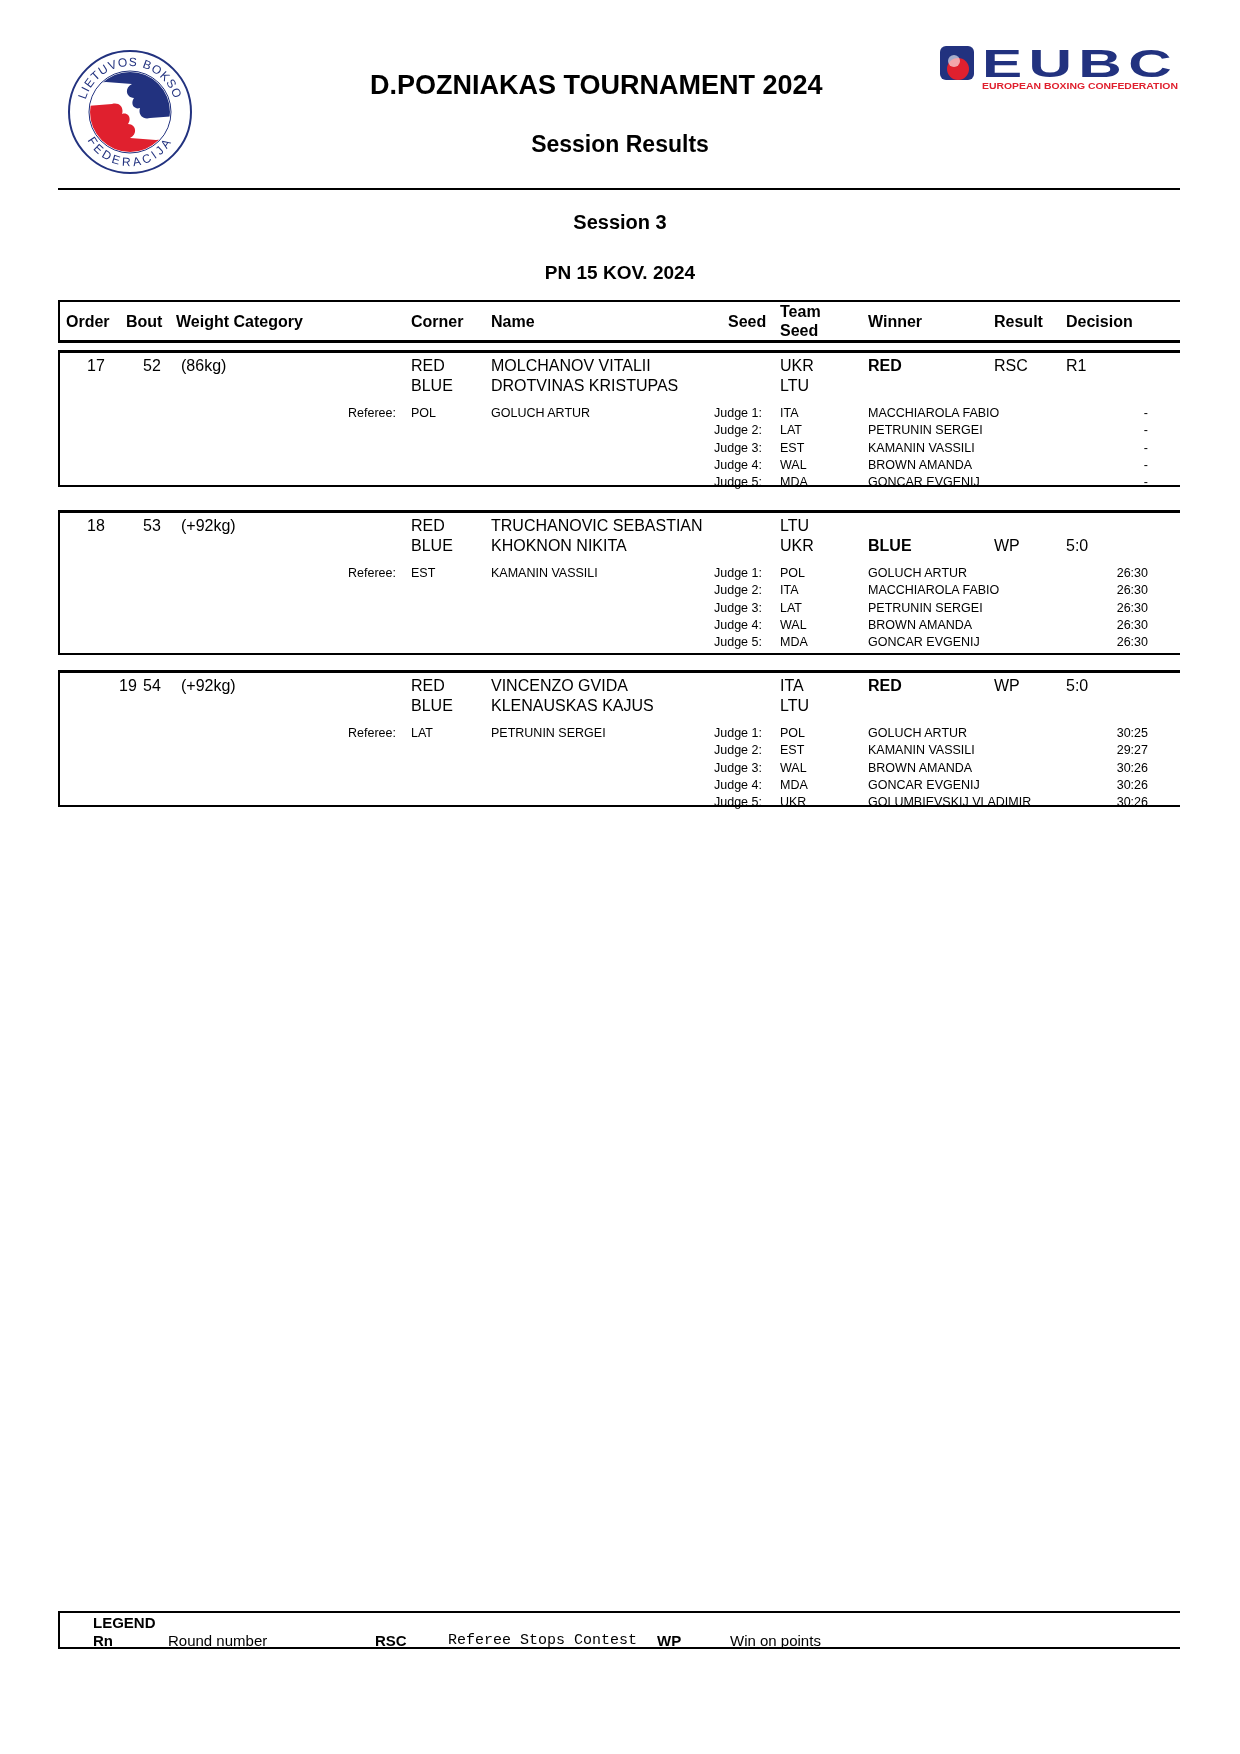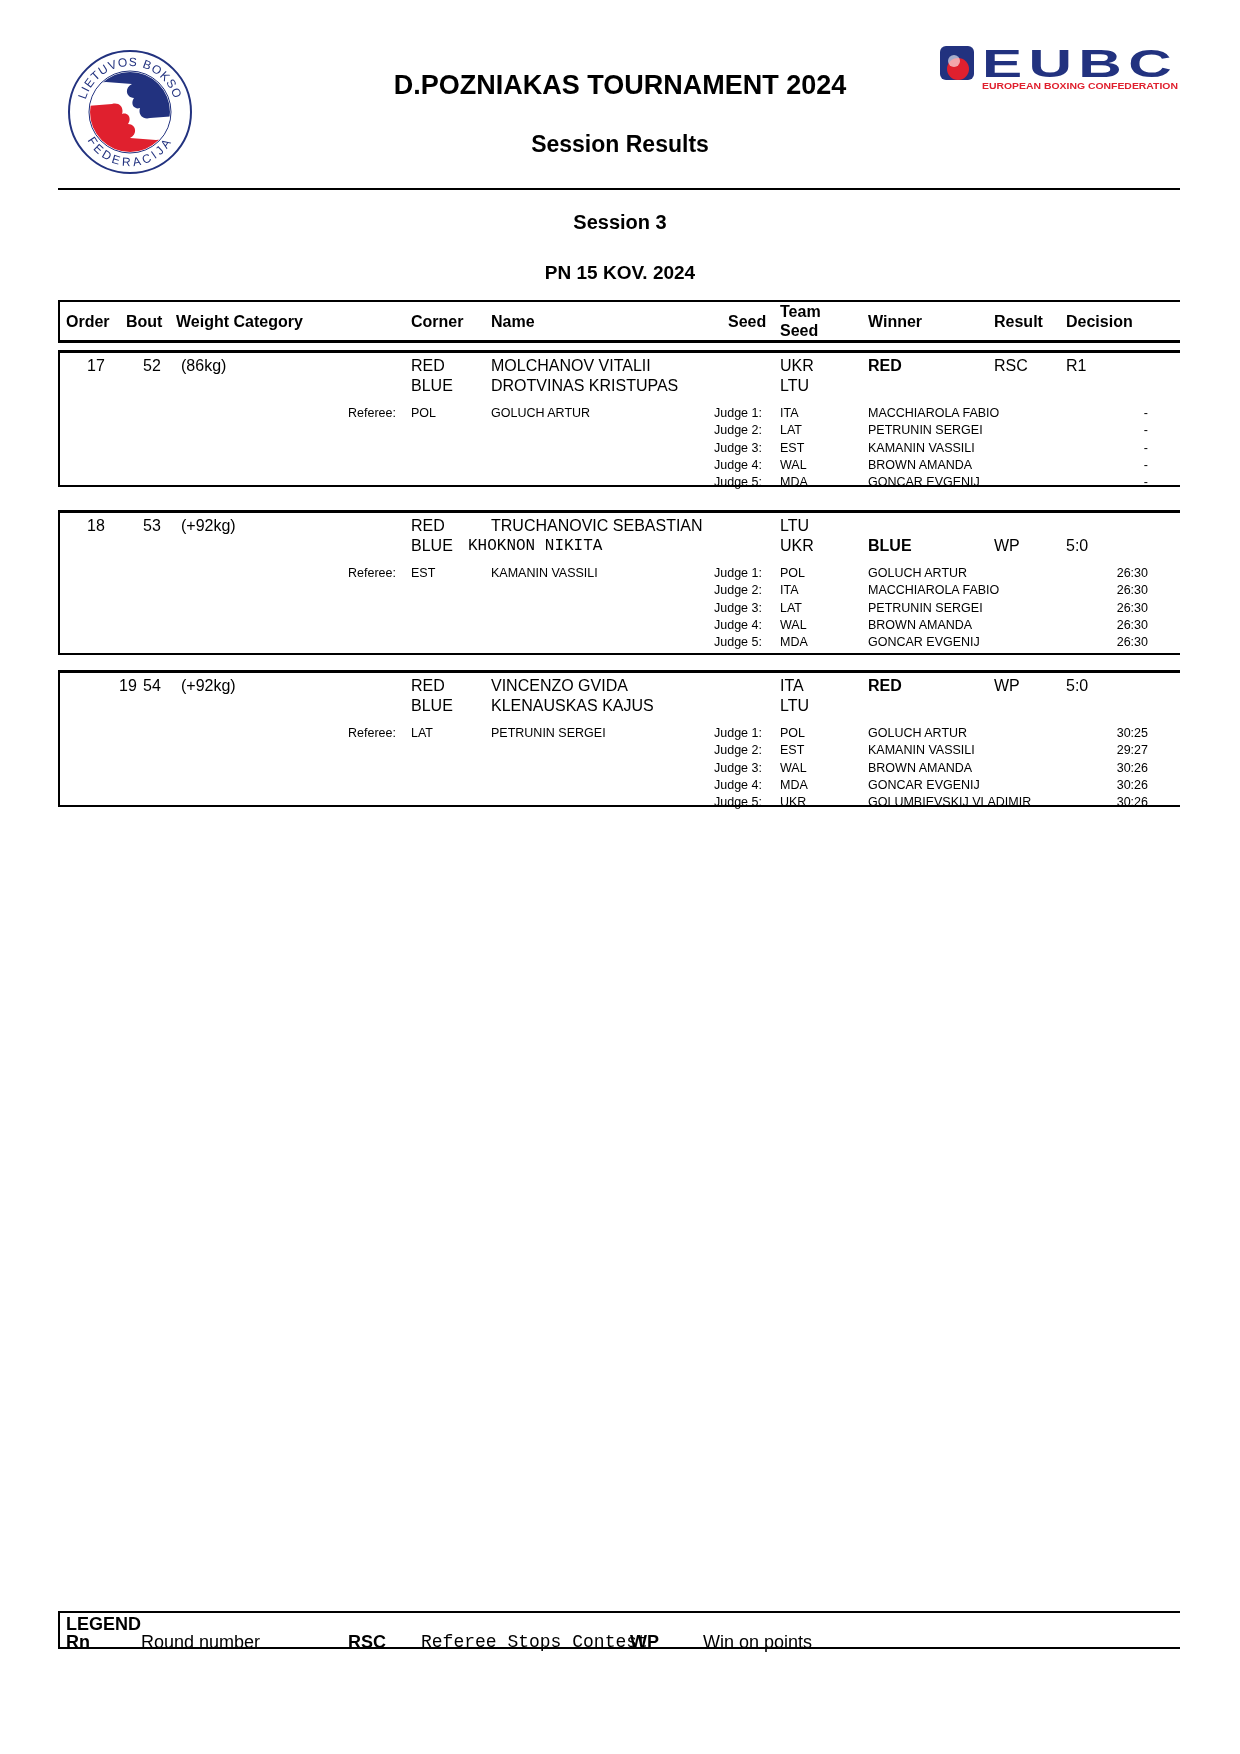--- a/index.html
+++ b/index.html
@@ -1,34 +1,34 @@
 <!DOCTYPE html>
 <html><head>
 <meta charset="utf-8">
 <style>
   html, body { margin:0; padding:0; background:#fff; }
   body { width:1240px; height:1754px; position:relative; font-family:"Liberation Sans", sans-serif; color:#000; overflow:hidden; }
   .abs { position:absolute; }
   .logo-left { left:66px; top:48px; width:128px; height:128px; }
   .logo-right { left:940px; top:44px; width:240px; height:50px; }
-  .title { left:0; width:1240px; top:70px; text-align:center; font-weight:bold; font-size:27px; padding-left:0; }
+  .title { left:0; width:1240px; top:70px; text-align:left; font-weight:bold; font-size:27px; padding-left:0; }
   .center-text { text-align:center; font-weight:bold; width:500px; left:370px; }
   .subtitle { top:131px; font-size:23px; }
   .session { top:211px; font-size:20px; }
   .date { top:262px; font-size:19px; }
   .hr-top { left:58px; top:188px; width:1122px; height:2px; background:#000; }
 
   .hdr { left:58px; top:300px; width:1122px; height:43px; border-top:2px solid #000; border-bottom:3px solid #000; border-left:2px solid #000; box-sizing:border-box; }
   .hdr div { position:absolute; font-weight:bold; font-size:16px; }
   .bout { left:58px; width:1122px; border-top:3px solid #000; border-bottom:2px solid #000; border-left:2px solid #000; box-sizing:border-box; }
   .bout .c { position:absolute; font-size:16px; }
   .bout .s { position:absolute; font-size:12.5px; }
   .b { font-weight:bold; }
   .legend { left:58px; top:1611px; width:1122px; height:38px; border-top:2px solid #000; border-bottom:2px solid #000; border-left:2px solid #000; box-sizing:border-box; }
-  .legend div { position:absolute; font-size:18px; }
+  .legend div { position:absolute; font-size:15px;margin-left:27px; }
 </style>
 </head>
 <body>
 
 <div class="abs logo-left">
   <svg width="128" height="128" viewBox="0 0 128 128">
     <defs>
       <path id="arcTop" d="M 18 64 A 46 46 0 0 1 110 64"></path>
       <path id="arcBot" d="M 16 70 A 48 48 0 0 0 112 70"></path>
       <clipPath id="inner">
@@ -115,21 +115,21 @@
       <div class="s" style="left:808px;top:122.2px;">GONCAR EVGENIJ</div>
       <div class="s" style="right:32px;top:122.2px;text-align:right;">-</div>
     </div>
     <div class="abs bout" style="top: 510px; height: 145px;">
       <div class="c" style="left:27px;top:4px;">18</div>
       <div class="c" style="left:83px;top:4px;">53</div>
       <div class="c" style="left:121px;top:4px;">(+92kg)</div>
       <div class="c" style="left:351px;top:4px;">RED</div>
       <div class="c" style="left:351px;top:24px;">BLUE</div>
       <div class="c" style="left:431px;top:4px;">TRUCHANOVIC SEBASTIAN</div>
-      <div class="c" style="left:408px;top:24px;font-family:Liberation Mono, monospace;">KHOKNON NIKITA</div>
+      <div class="c" style="left:431px;top:24px;">KHOKNON NIKITA</div>
       <div class="c" style="left:720px;top:4px;">LTU</div>
       <div class="c" style="left:720px;top:24px;">UKR</div>
       <div class="c b" style="left:808px;top:24px;">BLUE</div>
       <div class="c" style="left:934px;top:24px;">WP</div>
       <div class="c" style="left:1006px;top:24px;">5:0</div>
       <div class="s" style="left:288px;top:53px;">Referee:</div>
       <div class="s" style="left:351px;top:53px;">EST</div>
       <div class="s" style="left:431px;top:53px;">KAMANIN VASSILI</div>
       <div class="s" style="left:654px;top:53px;">Judge 1:</div>
       <div class="s" style="left:720px;top:53px;">POL</div>

